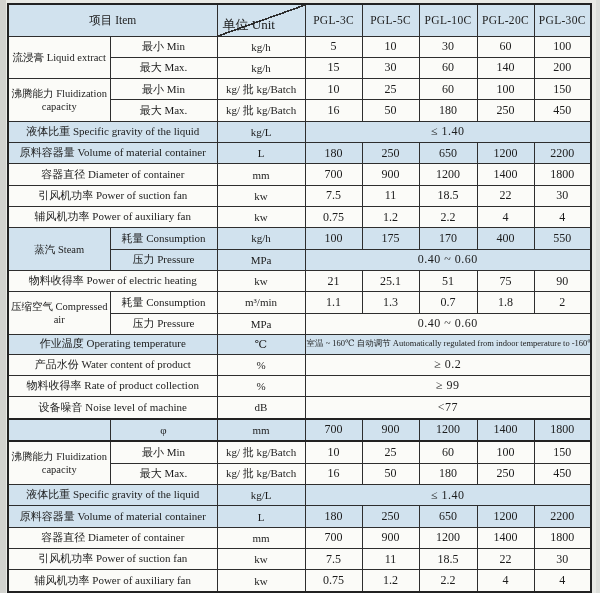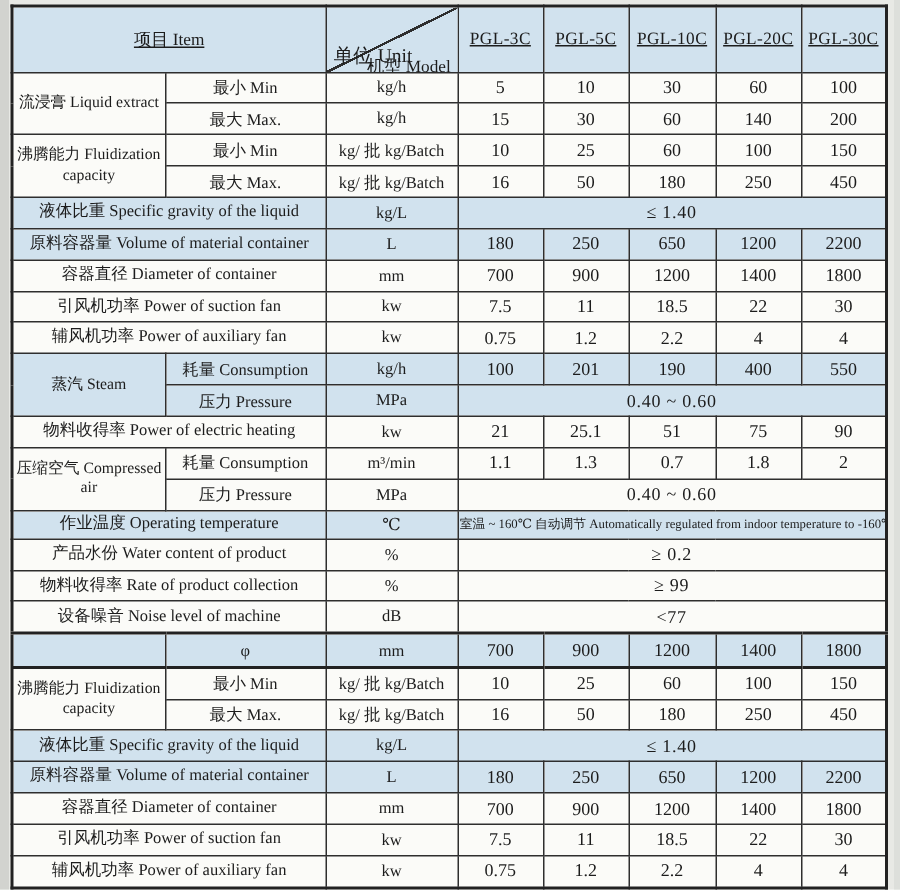--- a/index.html
+++ b/index.html
@@ -18,21 +18,21 @@
   }
   table.spec td,table.spec th{
     border:1px solid #2e2e2e;
     text-align:center;vertical-align:middle;
     padding:0 1px;overflow:hidden;
     font-weight:normal;
   }
   table.spec{border:2px solid #222;}
   tr.tt td,tr.tt th{border-top:2px solid #222;}
   tr.blue td,tr.blue th, .hdr th{background:var(--blue,#d1e2ee);}
-  .hdr{height:44px;text-decoration:underline;}
+  .hdr{height:32px;}
   .hdr th{font-size:11.5px;}
   .model-name{font-size:12px;letter-spacing:.3px;}
   .lab{font-size:10.5px;line-height:1.25;}
   .lab.wide{font-size:11px;white-space:nowrap;}
   .sub{font-size:11px;white-space:nowrap;margin-top:13px;}
   .unit{font-size:11px;white-space:nowrap;}
   .val{font-size:12px;}
   .merged{font-size:12px;letter-spacing:.5px;margin-left:27px;}
   .merged.small{font-size:8.5px;letter-spacing:0;white-space:nowrap;}
   .diag-cell{position:relative;padding:0;}
@@ -155,22 +155,22 @@
         <td class="val">1.2</td>
         <td class="val">2.2</td>
         <td class="val">4</td>
         <td class="val">4</td>
       </tr>
       <tr class="blue">
         <td class="lab" rowspan="2">蒸汽 Steam</td>
         <td class="sub">耗量 Consumption</td>
         <td class="unit">kg/h</td>
         <td class="val">100</td>
-        <td class="val">201</td>
-        <td class="val">190</td>
+        <td class="val">175</td>
+        <td class="val">170</td>
         <td class="val">400</td>
         <td class="val">550</td>
       </tr>
       <tr class="blue">
         <td class="sub">压力 Pressure</td>
         <td class="unit">MPa</td>
         <td class="merged" colspan="5">0.40 ~ 0.60</td>
       </tr>
       <tr>
         <td class="lab wide" colspan="2">物料收得率 Power of electric heating</td>

